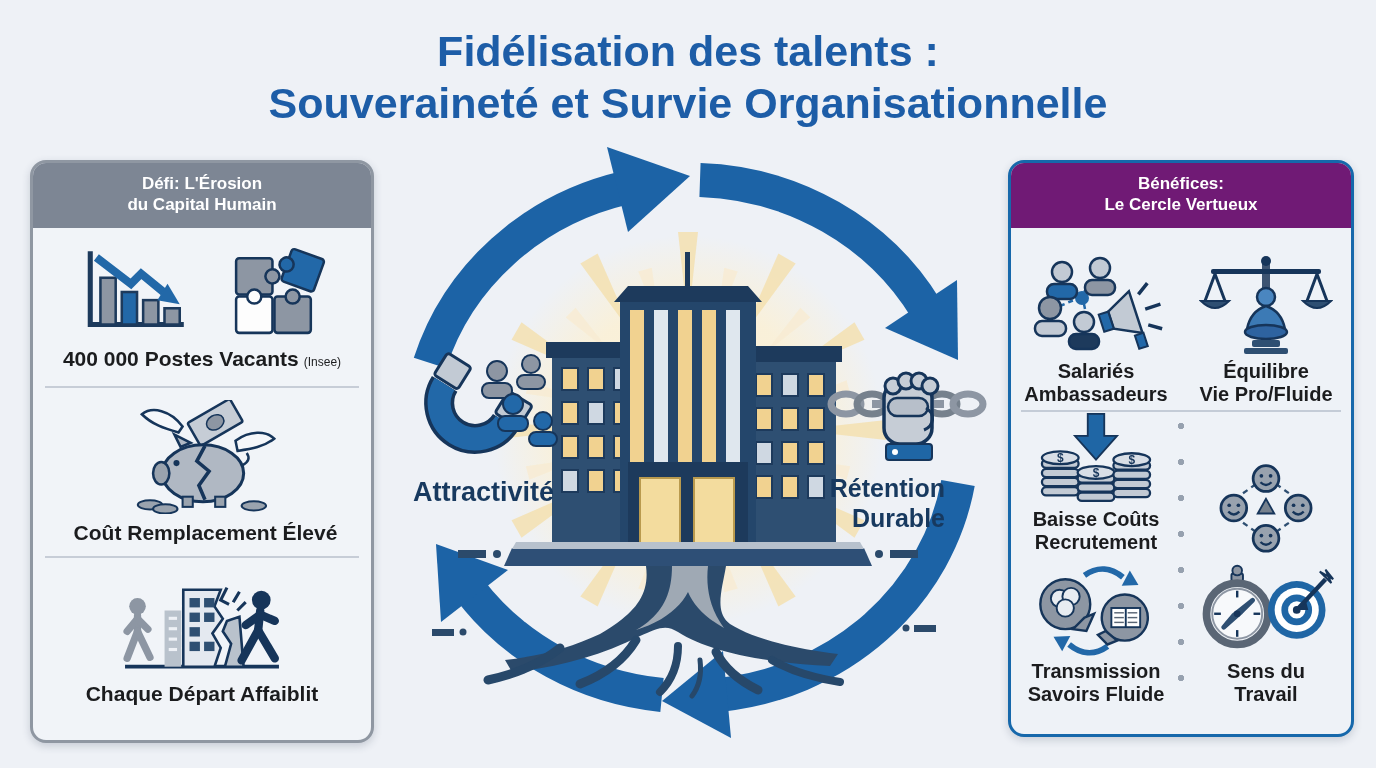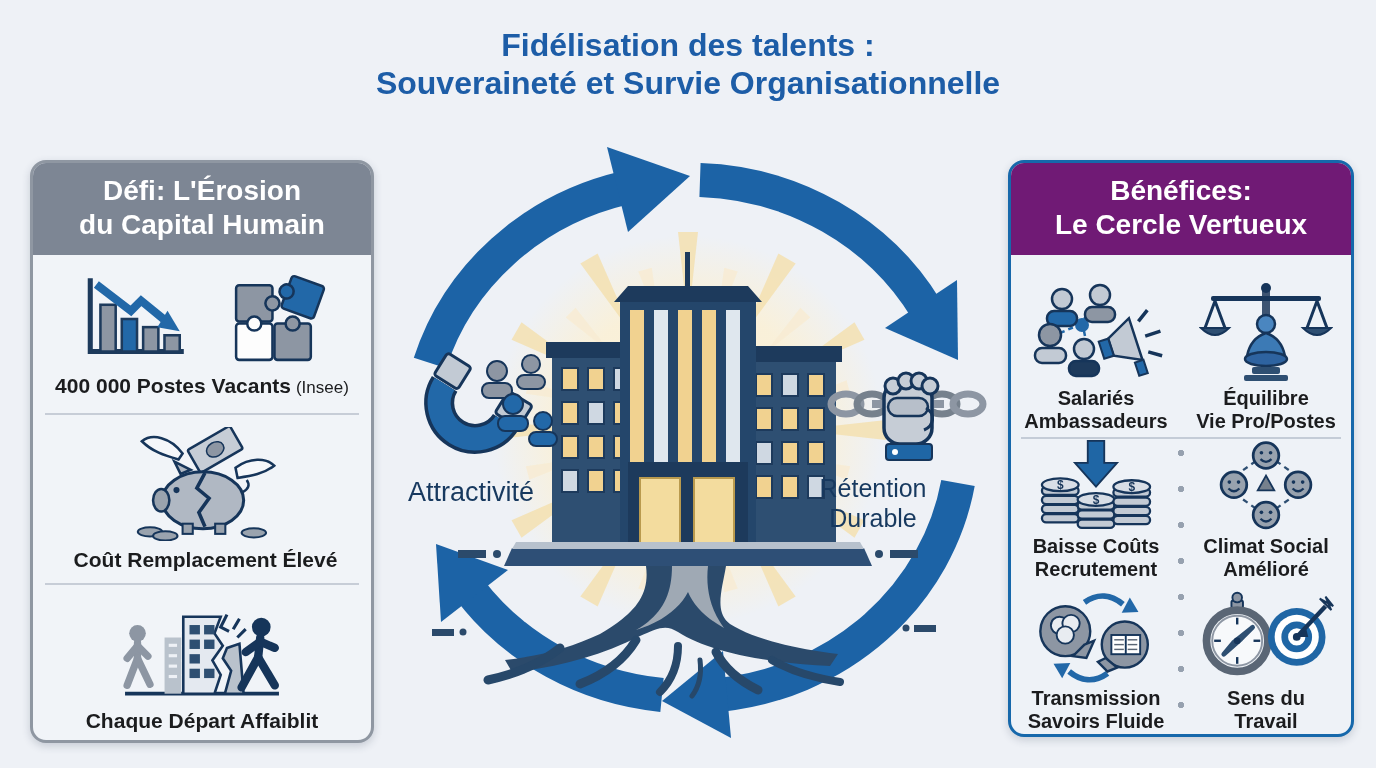--- a/index.html
+++ b/index.html
@@ -1,46 +1,46 @@
 <!DOCTYPE html>
 <html><head>
 <meta charset="utf-8">
 <style>
   html,body{margin:0;padding:0;background:#eef1f6;}
   .canvas{position:relative;width:1376px;height:768px;background:#eef1f6;overflow:hidden;
           font-family:"Liberation Sans",sans-serif;}
   
   .title{position:absolute;top:26px;left:0;right:0;text-align:center;
-         color:#1d5da7;font-weight:bold;font-size:32px;line-height:1.2;letter-spacing:0px;}
+         color:#1d5da7;font-weight:bold;font-size:43px;line-height:1.2;letter-spacing:0px;}
   
   .panel{position:absolute;border-radius:16px;box-shadow:0 3px 9px rgba(40,55,80,.2);overflow:hidden;}
   .left-panel{left:30px;top:160px;width:338px;height:577px;background:#f1f4f8;border:3px solid #8f97a2;}
   .right-panel{left:1008px;top:160px;width:340px;height:571px;background:#eef2f7;border:3px solid #1668ab;}
   .panel-header{padding:11px 6px 13px;text-align:center;color:#ffffff;font-weight:bold;
-                font-size:28px;line-height:1.22;}
+                font-size:17px;line-height:1.22;}
   .left-panel .panel-header{background:#7d8694;}
   .right-panel .panel-header{background:#701a75;}
   
   .challenge-item{display:flex;flex-direction:column;align-items:center;justify-content:center;}
   .ci-1{height:158px;}.ci-2{height:168px;margin-left:7px;}.ci-3{height:160px;}
   .icon-row{display:flex;align-items:center;justify-content:center;gap:28px;}
   .item-label{font-size:21px;font-weight:bold;color:#1b1c1e;text-align:center;margin-top:7px;white-space:nowrap;}
-  .item-suffix{font-size:17px;font-weight:normal;margin-left:5px;}
+  .item-suffix{font-size:12px;font-weight:normal;margin-left:5px;}
   .divider{height:2px;background:#c7cdd7;margin:0 12px;}
   
   .benefits-grid{position:relative;display:grid;grid-template-columns:1fr 1fr;
                  grid-template-rows:182px 2px 146px 152px;}
   .hdivider{grid-column:1 / span 2;background:#c4ccd7;margin:0 10px;}
   .vdots{position:absolute;left:50%;transform:translateX(-50%);top:194px;height:268px;width:6px;
          background-image:radial-gradient(circle 3px at 3px 4px,#96a1af 97%,transparent);
          background-size:6px 36px;background-repeat:repeat-y;}
   .benefit-cell{display:flex;flex-direction:column;align-items:center;justify-content:flex-end;padding-bottom:4px;}
   .benefit-label{font-size:20px;font-weight:bold;color:#1b1c1e;text-align:center;line-height:1.16;margin-top:4px;}
   
-  .cycle-label{position:absolute;font-weight:normal;color:#17395f;text-align:center;}
+  .cycle-label{position:absolute;font-weight:bold;color:#17395f;text-align:right;}
   .attract-label{left:388px;top:477px;width:166px;font-size:27px;}
   .retain-label{left:801px;top:474px;width:144px;font-size:25px;line-height:1.18;}
   .center-art{position:absolute;left:0;top:0;pointer-events:none;}
 </style>
 </head>
 <body>
 
 <div class="canvas">
 
   <svg class="center-art" width="1376" height="768" viewBox="0 0 1376 768">
@@ -381,21 +381,21 @@
           <path d="M2 48 Q16 62 30 48 Z" fill="#2e4f72" stroke="#16355a" stroke-width="2"></path>
           <path d="M104 48 Q118 62 132 48 Z" fill="#2e4f72" stroke="#16355a" stroke-width="2"></path>
           <circle cx="67" cy="44" r="9" fill="#4a86c0" stroke="#16355a" stroke-width="2.5"></circle>
           <path d="M67 53 C55 57 50 66 48 76 L86 76 C84 66 79 57 67 53 Z" fill="#3c7ab5" stroke="#16355a" stroke-width="2.5"></path>
           <ellipse cx="67" cy="79" rx="21" ry="7" fill="#2e63a0" stroke="#16355a" stroke-width="2.5"></ellipse>
           <rect x="53" y="87" width="28" height="7" rx="2" fill="#2e4f72"></rect>
           <rect x="45" y="95" width="44" height="6" rx="2" fill="#2e4f72"></rect>
         </svg>
         <div class="benefit-label">
           <div>Équilibre</div>
-          <div>Vie Pro/Postes</div>
+          <div>Vie Pro/Fluide</div>
         </div>
       </div>
 
       <div class="hdivider"></div>
 
       <div class="benefit-cell">
         <svg width="126" height="92" viewBox="0 0 130 100">
           <polygon points="56,2 74,2 74,26 88,26 65,52 42,26 56,26" fill="#1f66a5" stroke="#16355a" stroke-width="2"></polygon>
           <g stroke="#16355a" stroke-width="2.5">
             <rect x="6" y="82" width="40" height="9" rx="4.5" fill="#c2cad4"></rect>
@@ -452,24 +452,20 @@
               <path d="M-6 4 Q0 10 6 4" stroke="#16355a" stroke-width="2.5" fill="none"></path>
             </g>
             <g transform="translate(55,83)">
               <circle r="14" fill="#98a2ae" stroke="#16355a" stroke-width="3"></circle>
               <circle cx="-5" cy="-3" r="2" fill="#16355a"></circle>
                 <circle cx="5" cy="-3" r="2" fill="#16355a"></circle>
               <path d="M-6 4 Q0 10 6 4" stroke="#16355a" stroke-width="2.5" fill="none"></path>
             </g>
           </g>
         </svg>
-        <div class="benefit-label">
-          <div>Climat Social</div>
-          <div>Amélioré</div>
-        </div>
       </div>
 
       <div class="benefit-cell">
         <svg width="140" height="96" viewBox="0 0 140 100">
           <path d="M58 16 C72 6 86 8 98 18" stroke="#2268a8" stroke-width="6" fill="none"></path>
           <polygon points="0,-9 15,0 0,9" transform="translate(101,19) rotate(28)" fill="#2268a8"></polygon>
           <path d="M82 90 C68 100 54 98 42 88" stroke="#2268a8" stroke-width="6" fill="none"></path>
           <polygon points="0,-9 15,0 0,9" transform="translate(39,87) rotate(208)" fill="#2268a8"></polygon>
           <circle cx="38" cy="46" r="26" fill="#8d96a3" stroke="#16355a" stroke-width="2.5"></circle>
           <polygon points="58,60 68,56 60,74 46,72" fill="#8d96a3" stroke="#16355a" stroke-width="2.5"></polygon>

